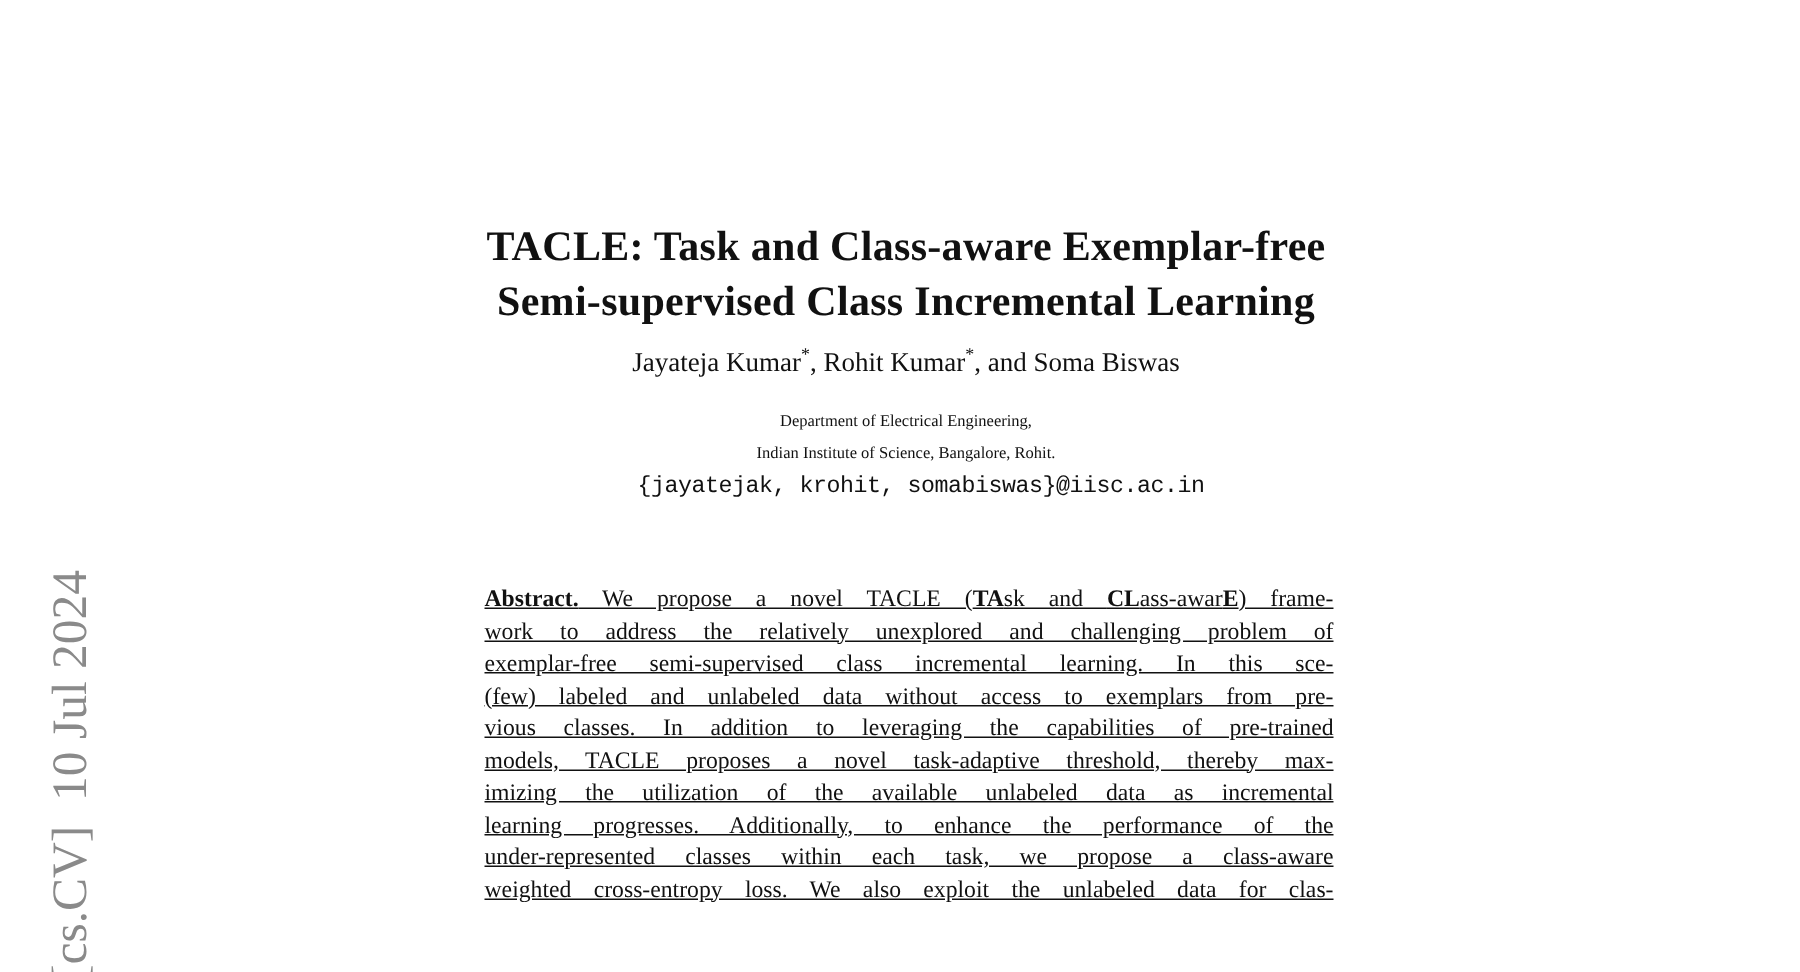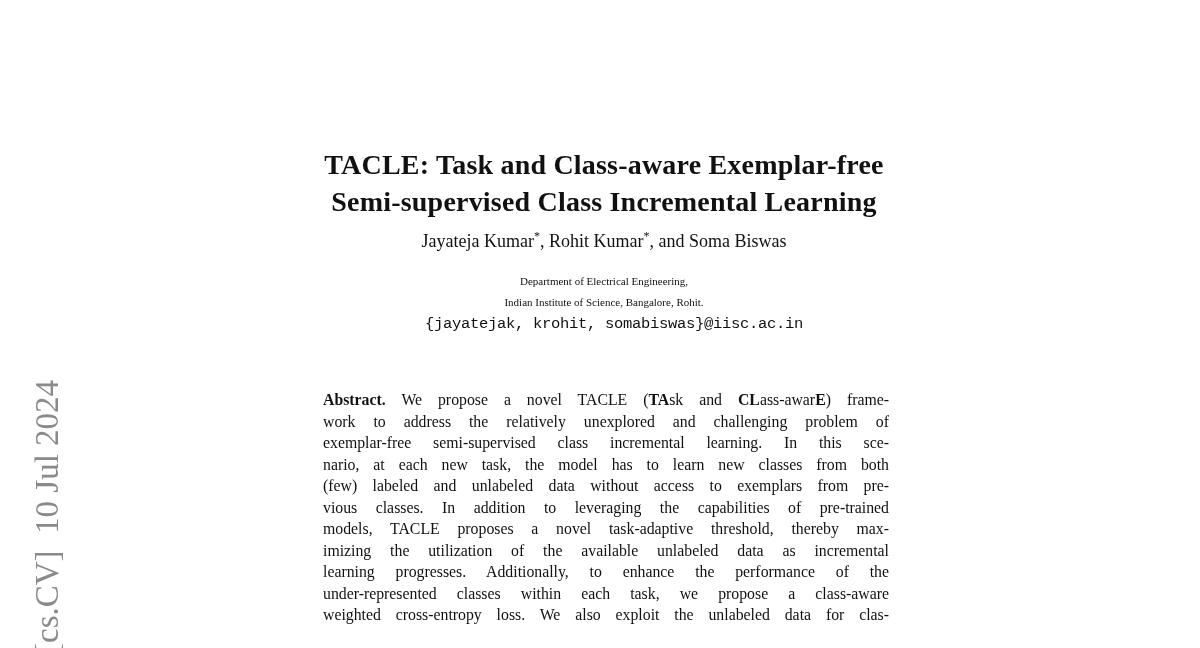--- a/index.html
+++ b/index.html
@@ -80,20 +80,21 @@
     width: 566px;
     font-size: 15.8px;
     line-height: 21.5px;
   }
   .abs-line {
     text-align: justify;
     text-align-last: justify;
     height: 21.5px;
     overflow: visible;
     white-space: normal;
+    text-decoration: underline;
   }
   .b { font-weight: 700; }
 </style>
 </head>
 <body>
 
 <div class="page">
 
   <div class="watermark">[cs.CV]  10 Jul 2024</div>
 
@@ -112,21 +113,20 @@
   </div>
 
   <div class="email-line">{jayatejak, krohit, somabiswas}@iisc.ac.in</div>
 
   <div class="abstract-block">
     <div class="abs-line">
       <span class="b">Abstract.</span><span> We propose a novel TACLE (</span><span class="b">TA</span><span>sk and </span><span class="b">CL</span><span>ass-awar</span><span class="b">E</span><span>) frame-</span>
     </div>
     <div class="abs-line">work to address the relatively unexplored and challenging problem of</div>
     <div class="abs-line">exemplar-free semi-supervised class incremental learning. In this sce-</div>
-    <div class="abs-line">nario, at each new task, the model has to learn new classes from both</div>
     <div class="abs-line">(few) labeled and unlabeled data without access to exemplars from pre-</div>
     <div class="abs-line">vious classes. In addition to leveraging the capabilities of pre-trained</div>
     <div class="abs-line">models, TACLE proposes a novel task-adaptive threshold, thereby max-</div>
     <div class="abs-line">imizing the utilization of the available unlabeled data as incremental</div>
     <div class="abs-line">learning progresses. Additionally, to enhance the performance of the</div>
     <div class="abs-line">under-represented classes within each task, we propose a class-aware</div>
     <div class="abs-line">weighted cross-entropy loss. We also exploit the unlabeled data for clas-</div>
   </div>
 
 </div>

